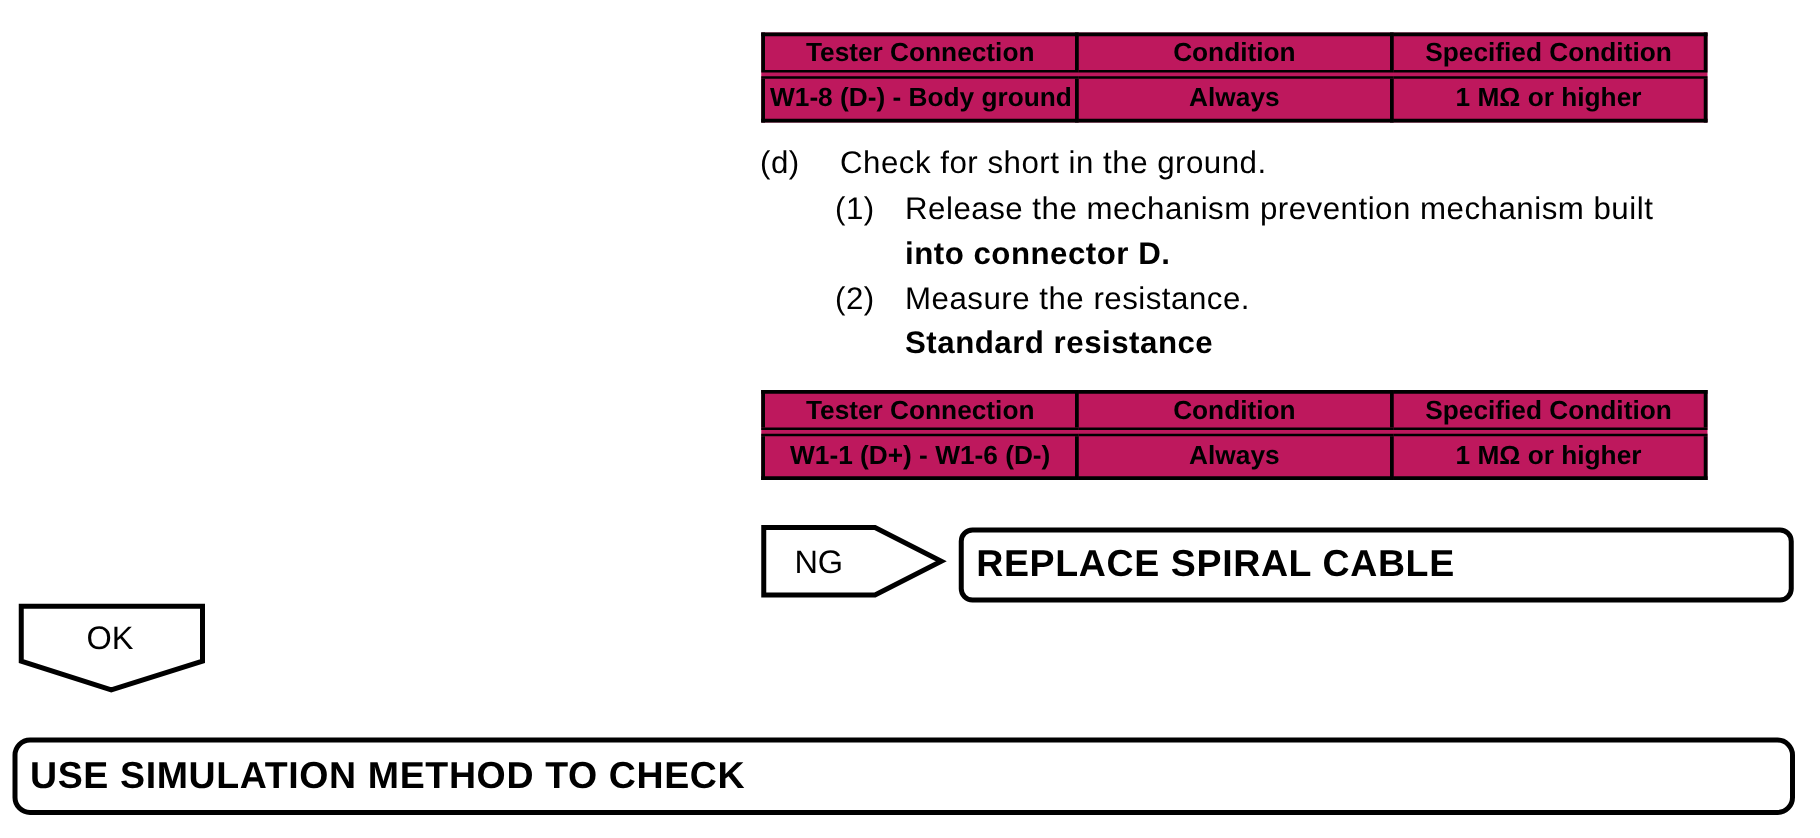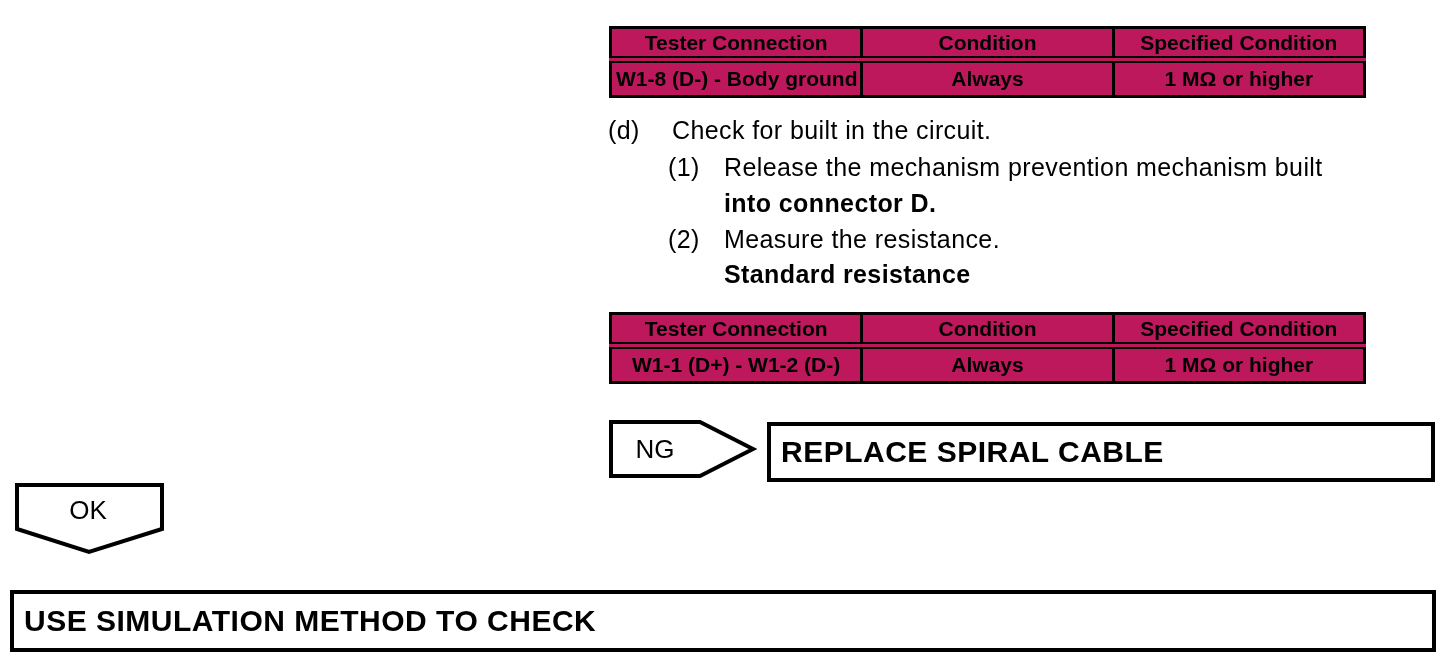--- a/index.html
+++ b/index.html
@@ -96,59 +96,59 @@
     <tbody>
       <tr>
         <td>W1-8 (D-) - Body ground</td>
         <td>Always</td>
         <td>1 MΩ or higher</td>
       </tr>
     </tbody>
   </table>
 
   <span class="bodyline" style="left:608px; top:118px;">(d)</span>
-  <span class="bodyline" style="left:672px; top:118px;">Check for built in the circuit.</span>
+  <span class="bodyline" style="left:672px; top:118px;">Check for short in the ground.</span>
 
   <span class="bodyline" style="left:668px; top:155px;">(1)</span>
   <span class="bodyline" style="left:724px; top:155px;">Release the mechanism prevention mechanism built</span>
   <span class="bodyline" style="left:724px; top:191px;font-weight:bold;">into connector D.</span>
 
   <span class="bodyline" style="left:668px; top:227px;">(2)</span>
   <span class="bodyline" style="left:724px; top:227px;">Measure the resistance.</span>
 
   <span class="bodyline bold" style="left:724px; top:262px;">Standard resistance</span>
 
   <table class="spec-table" style="top:312px;">
     <thead>
       <tr>
         <th>Tester Connection</th>
         <th>Condition</th>
         <th>Specified Condition</th>
       </tr>
     </thead>
     <tbody>
       <tr>
-        <td>W1-1 (D+) - W1-2 (D-)</td>
+        <td>W1-1 (D+) - W1-6 (D-)</td>
         <td>Always</td>
         <td>1 MΩ or higher</td>
       </tr>
     </tbody>
   </table>
 
   <svg class="flow-shape" style="left:609px; top:420px;" width="148" height="59" viewBox="0 0 148 59">
     <polygon points="2,2 91,2 144,29 91,56 2,56"></polygon>
     <text x="46" y="38">NG</text>
   </svg>
 
-  <div class="action-box" style="left:767px; top:422px; width:668px; height:60px;">
+  <div class="action-box" style="left:767px; top:422px; width:668px; height:60px;border-radius:11px;">
     <span class="action-label">REPLACE SPIRAL CABLE</span>
   </div>
 
   <svg class="flow-shape" style="left:15px; top:483px;" width="150" height="72" viewBox="0 0 150 72">
     <polygon points="2,2 147,2 147,46 74,69 2,46"></polygon>
     <text x="73" y="36">OK</text>
   </svg>
 
-  <div class="action-box" style="left:10px; top:590px; width:1426px; height:62px;">
+  <div class="action-box" style="left:10px; top:590px; width:1426px; height:62px;border-radius:14px;">
     <span class="action-label">USE SIMULATION METHOD TO CHECK</span>
   </div>
 
 </div>
 
 </body></html>

